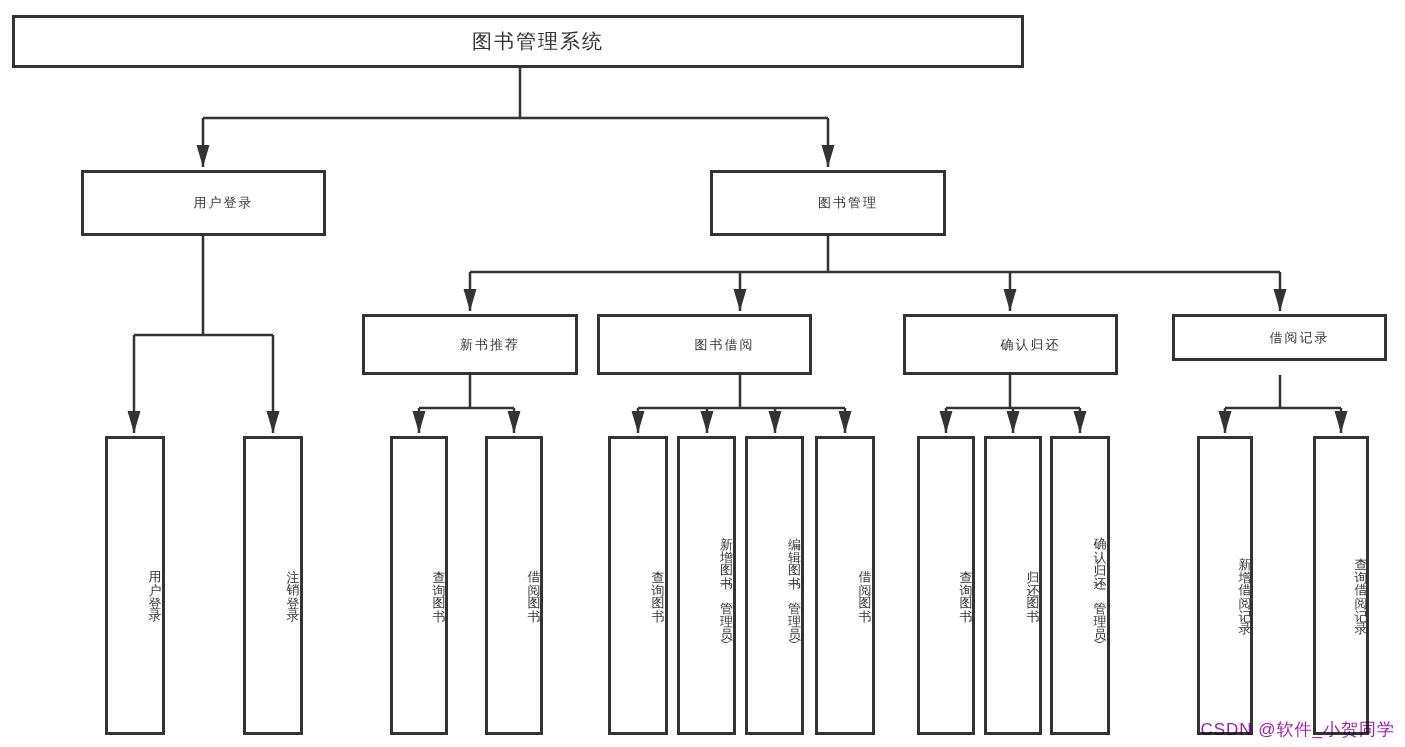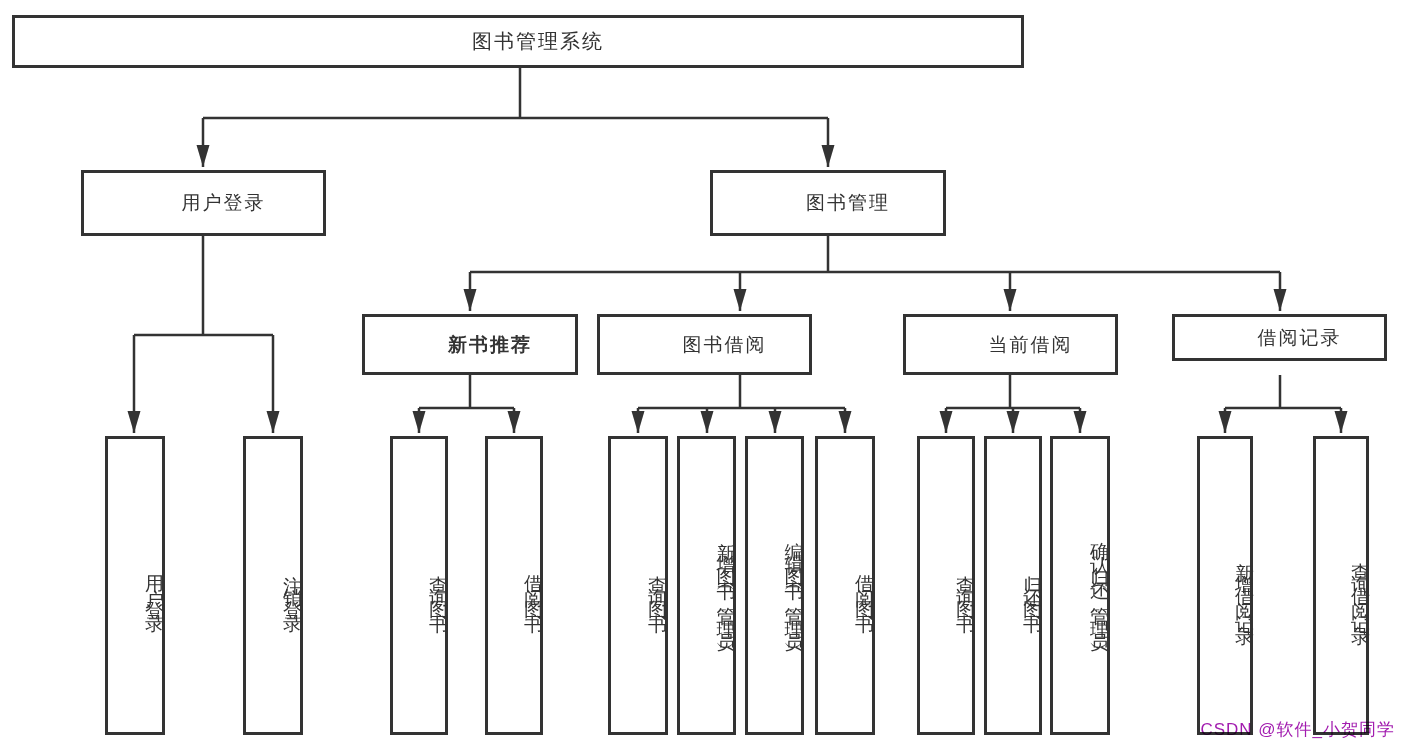--- a/index.html
+++ b/index.html
@@ -23,21 +23,21 @@
     background: #ffffff;
     border: 3px solid #333333;
     display: flex;
     align-items: center;
     justify-content: center;
     z-index: 2;
     text-align: center;
     padding-left: 40px;
   }
   .box .lbl {
-    font-size: 19px;
+    font-size: 13px;
     letter-spacing: 2px;
     white-space: nowrap;
   }
   .root-box .lbl { font-size: 20px; }
   .leaf .lbl {
     writing-mode: vertical-rl;
     text-orientation: mixed;
     letter-spacing: 13px;
     line-height: 1;
     white-space: normal;
@@ -103,28 +103,28 @@
     <span class="lbl">图书管理系统</span>
   </div>
 
   <div class="box" style="left:81px; top:170px; width:245px; height:66px;">
     <span class="lbl">用户登录</span>
   </div>
   <div class="box" style="left:710px; top:170px; width:236px; height:66px;">
     <span class="lbl">图书管理</span>
   </div>
 
-  <div class="box" style="left:362px; top:314px; width:216px; height:61px;font-weight:bold;">
+  <div class="box" style="left:362px; top:314px; width:216px; height:61px;">
     <span class="lbl">新书推荐</span>
   </div>
   <div class="box" style="left:597px; top:314px; width:215px; height:61px;">
     <span class="lbl">图书借阅</span>
   </div>
   <div class="box" style="left:903px; top:314px; width:215px; height:61px;">
-    <span class="lbl">当前借阅</span>
+    <span class="lbl">确认归还</span>
   </div>
   <div class="box" style="left:1172px; top:314px; width:215px; height:47px;">
     <span class="lbl">借阅记录</span>
   </div>
 
   <div class="box leaf" style="left:105px; top:436px; width:60px; height:299px;">
     <span class="lbl">用户登录</span>
   </div>
   <div class="box leaf" style="left:243px; top:436px; width:60px; height:299px;">
     <span class="lbl">注销登录</span>

